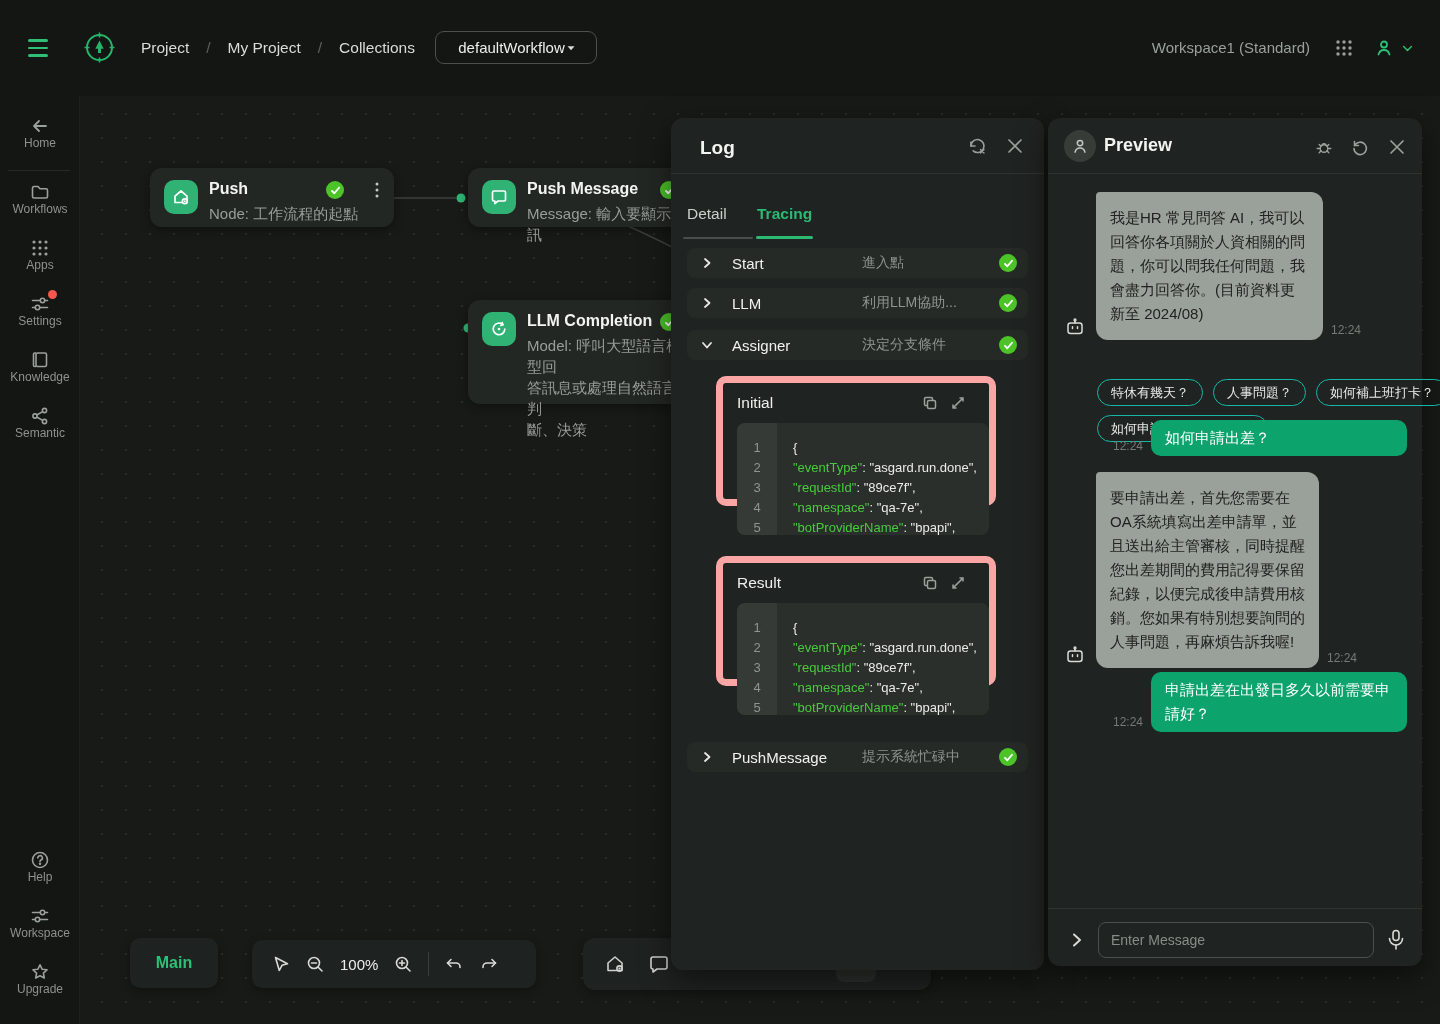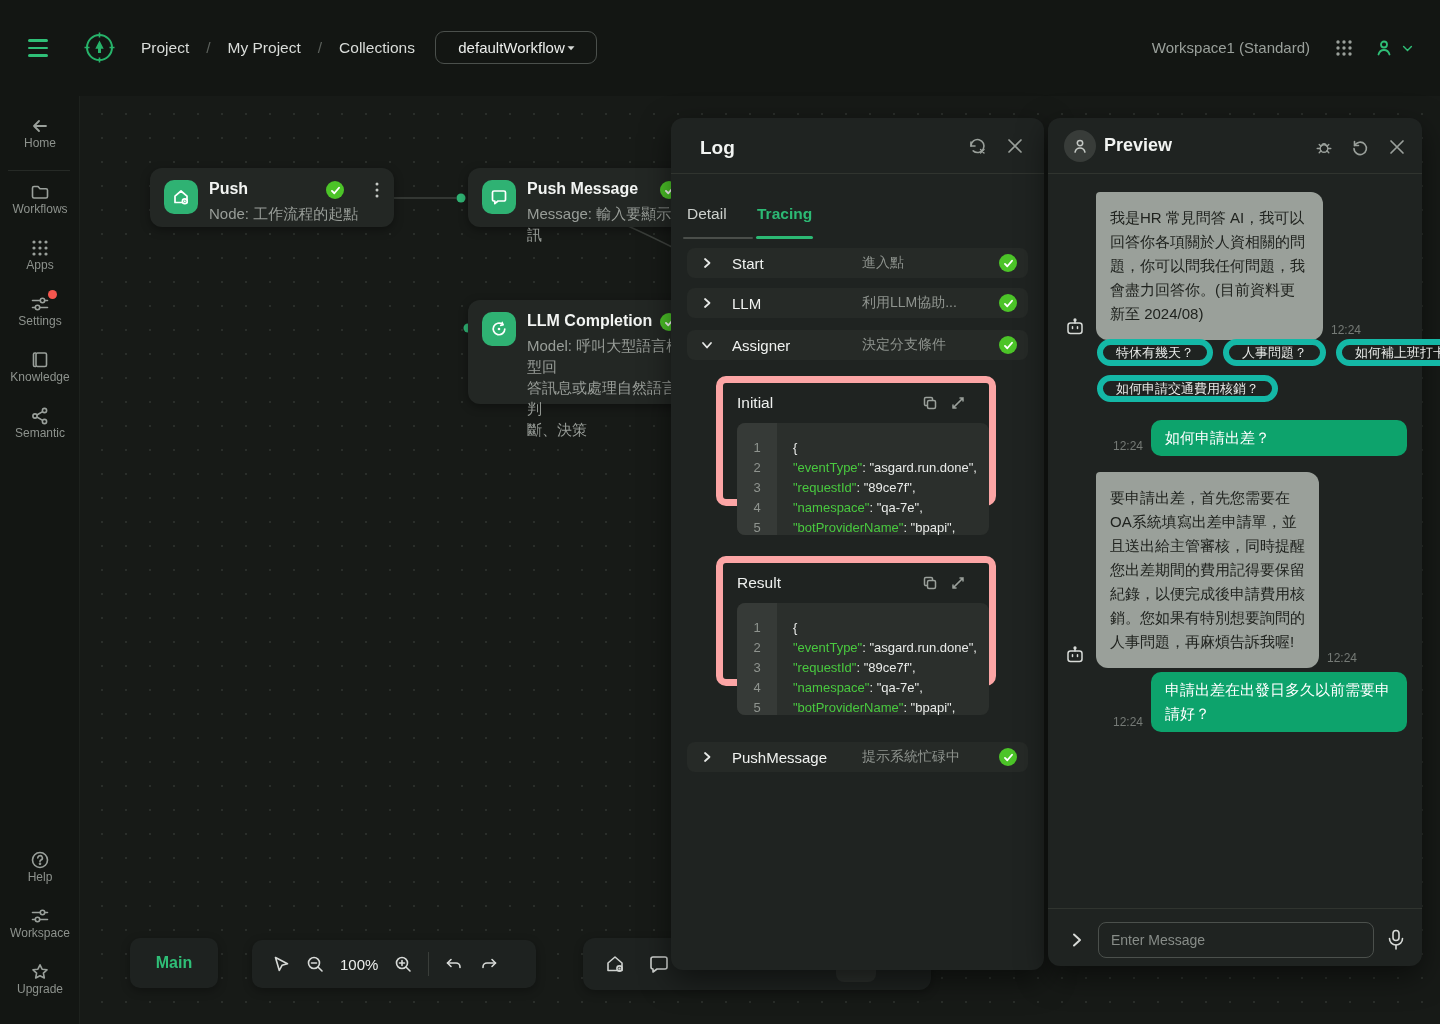--- a/index.html
+++ b/index.html
@@ -90,21 +90,21 @@
   .prev-head { position:relative; height:56px; border-bottom:1px solid #30342f; }
   .prev-avatar { position:absolute; left:16px; top:12px; width:32px; height:32px; border-radius:50%; background:#383c39; color:#c3c7c3; display:flex; align-items:center; justify-content:center; }
   .prev-title { position:absolute; left:56px; top:17px; font-size:18px; font-weight:700; color:#f2f4f2; }
   .ph-ic { position:absolute; top:19px; width:20px; height:20px; color:#9aa09b; cursor:pointer; }
   .chat-row { position:absolute; display:flex; align-items:flex-end; }
   .bot-av { width:22px; height:22px; color:#d8dbd8; flex:0 0 auto; margin-bottom:2px; }
   .bubble-bot { background:#9aa09a; color:#20231f; border-radius:12px; border-top-left-radius:4px; padding:14px 14px; font-size:15px; line-height:24px; white-space:pre-wrap; margin-left:10px; }
   .bubble-user { background:#0da36c; color:#ffffff; border-radius:10px; padding:6px 14px; font-size:15px; line-height:24px; white-space:pre-wrap; }
   .ts { font-size:12px; color:#757a76; margin:0 8px 3px 8px; flex:0 0 auto; }
   .chips { position:absolute; left:49px; display:flex; gap:10px; }
-  .chip { height:27px; display:flex; align-items:center; padding:0 13px; border:6px solid #14b8a6; border-radius:14px; font-size:13px; color:#e9ebe9; cursor:pointer; white-space:nowrap; }
+  .chip { height:27px; display:flex; align-items:center; padding:0 13px; border:1px solid #14b8a6; border-radius:14px; font-size:13px; color:#e9ebe9; cursor:pointer; white-space:nowrap;margin-top:40px; }
   .prev-input-div { position:absolute; left:0; right:0; top:790px; height:1px; background:#30342f; }
   .send-chev { position:absolute; left:20px; top:813px; width:18px; height:18px; color:#d7dad7; cursor:pointer; }
   .msg-input { position:absolute; left:50px; top:804px; width:276px; height:36px; background:transparent; border:1px solid #4b504c; border-radius:8px; color:#e7e9e7; font-size:14px; padding:0 12px; font-family:"Liberation Sans", sans-serif; outline:none; }
   .msg-input::placeholder { color:#878c88; }
   .mic { position:absolute; left:337px; top:810px; width:22px; height:24px; color:#d7dad7; cursor:pointer; }
 
   svg { display:block; }
 </style>
 </head>
 <body>

